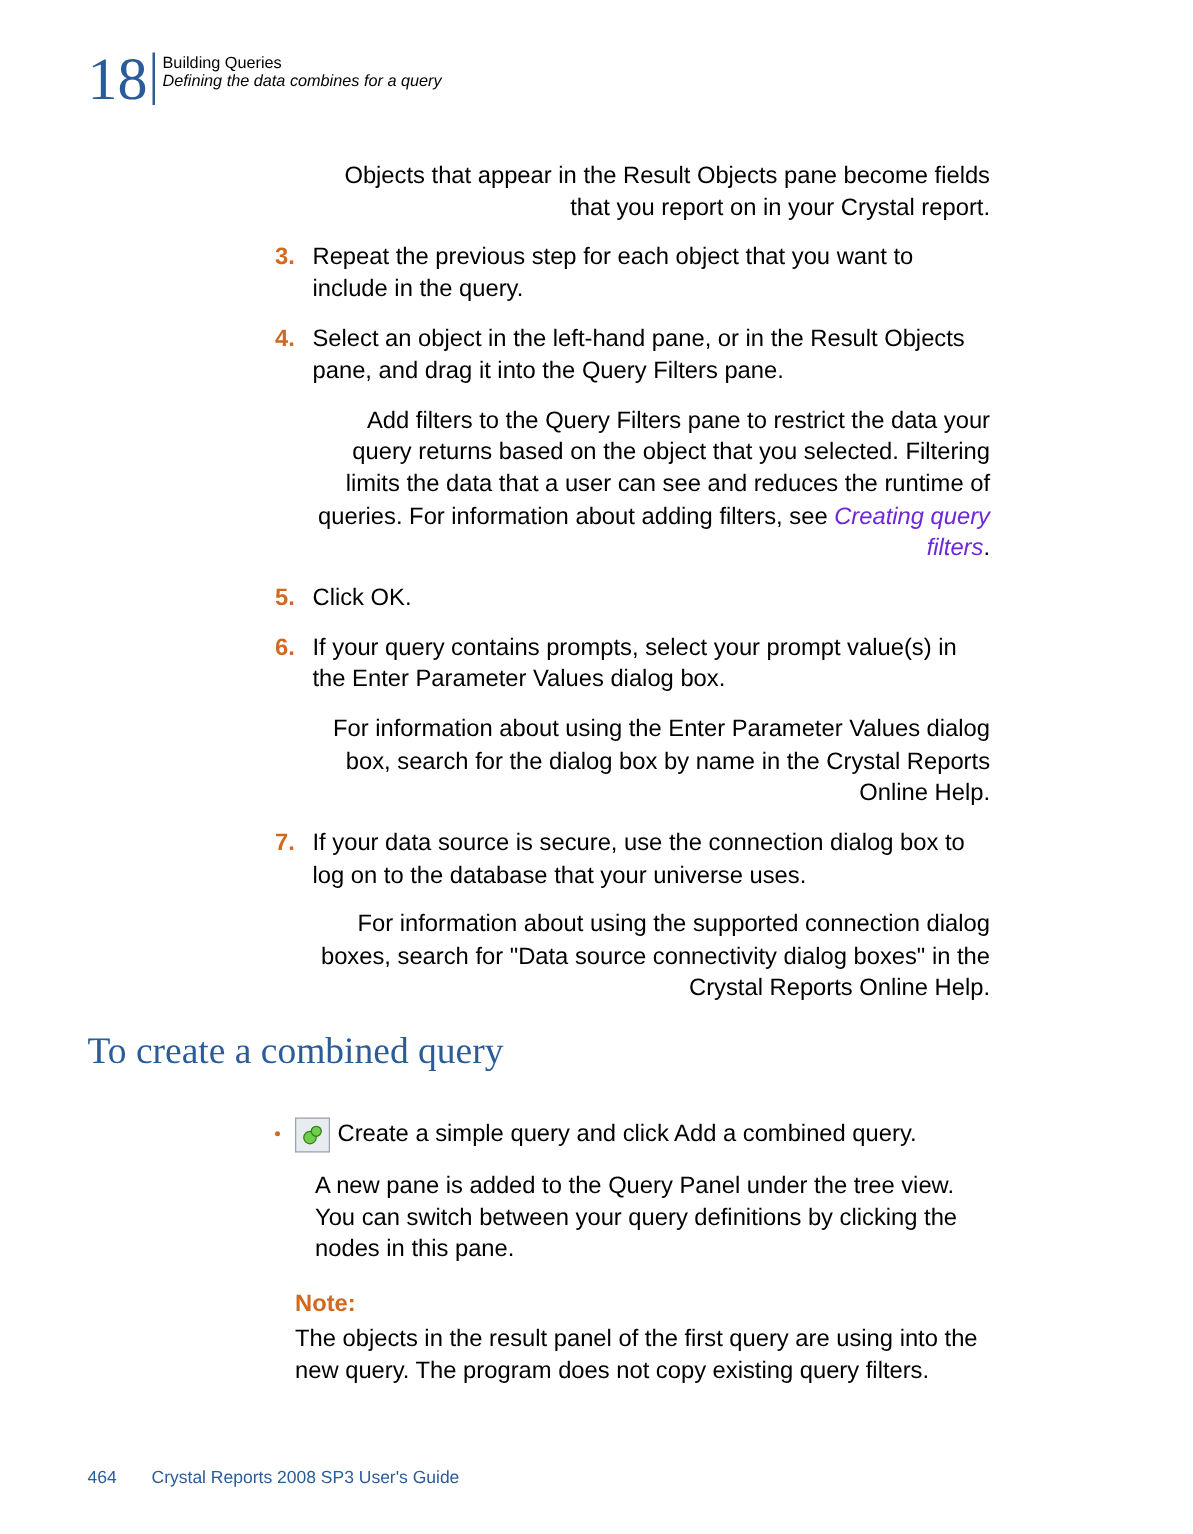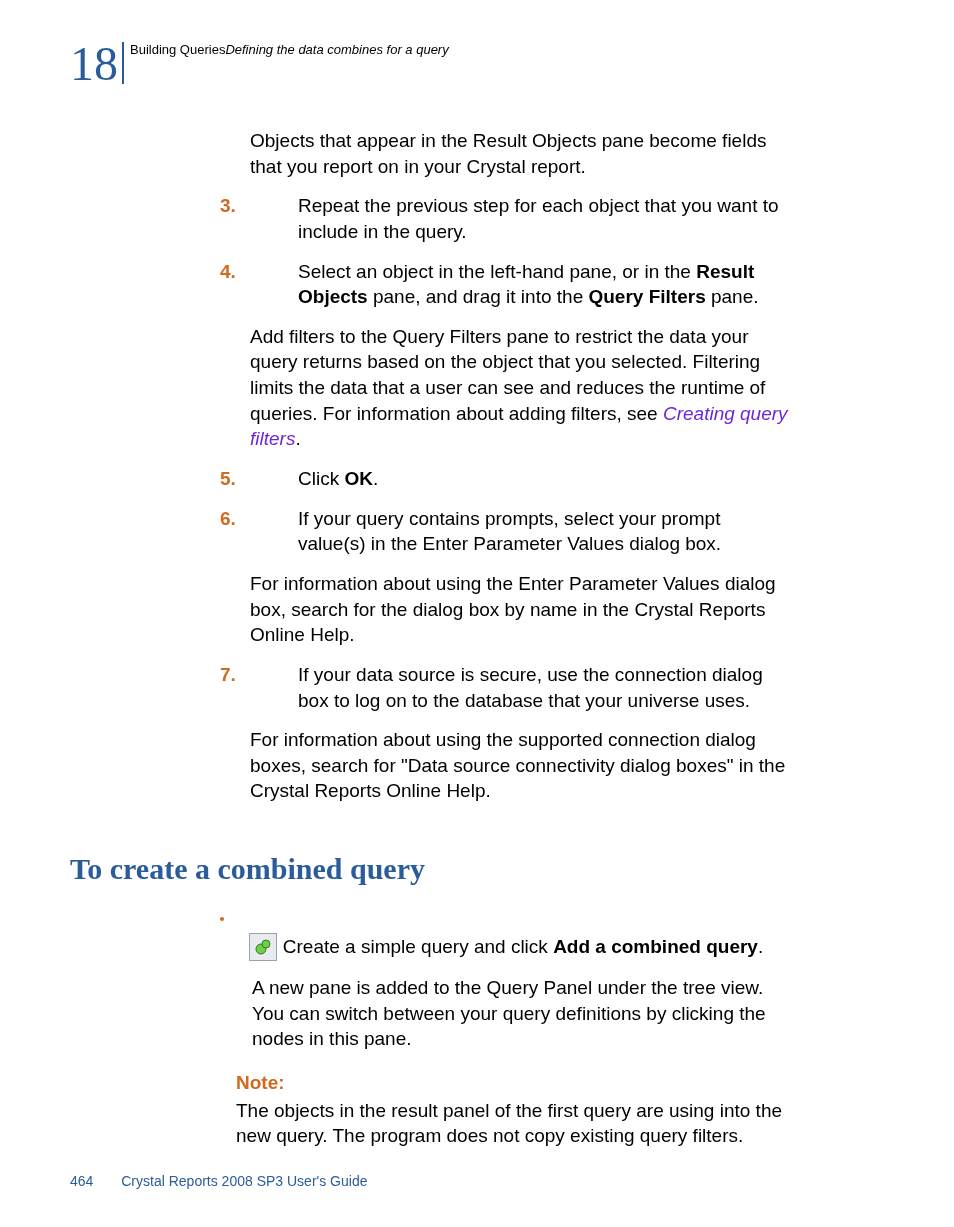--- a/index.html
+++ b/index.html
@@ -31,21 +31,21 @@
     font-weight: normal;
   }
   .divider {
     width: 2px;
     background: #2a5c9a;
     height: 42px;
     margin: 2px 4px 0 2px;
   }
   .header-text {
     display: flex;
-    flex-direction: row;
+    flex-direction: column;
     padding-top: 2px;
   }
   .header-title {
     font-size: 13px;
     color: #000;
   }
   .header-subtitle {
     font-size: 13px;
     font-style: italic;
     color: #000;
@@ -64,44 +64,43 @@
     gap: 10px;
     margin: 14px 0 6px 0;
   }
   .ol-num {
     color: #d2691e;
     font-weight: bold;
     min-width: 20px;
   }
   .ol-body {
     flex: 1;
-    margin-left: 48px;
   }
   .ol-indent {
     margin-left: 30px;
     margin-bottom: 10px;
+    text-align: right;
   }
   .link {
     color: #6d28d9;
     font-style: italic;
   }
   .section-heading {
     font-family: 'Palatino Linotype', Palatino, Georgia, serif;
     font-size: 30px;
     color: #2a5c9a;
-    font-weight: 700;
-    margin: 48px 0 20px 0;
+    font-weight: 400;
+    margin: 20px 0 20px 0;
   }
   .bullet-row {
     display: flex;
     align-items: center;
     gap: 12px;
-    margin-top: 20px;
+    margin-top: 36px;
     margin-bottom: 8px;
-    flex-direction: column;
   }
   .bullet-dot {
     width: 4px;
     height: 4px;
     background: #d2691e;
     border-radius: 50%;
     align-self: flex-start;
     margin-top: 11px;
     flex-shrink: 0;
   }
@@ -134,21 +133,21 @@
   .footer {
     position: absolute;
     bottom: 38px;
     left: 70px;
     font-size: 14px;
     color: #2a5c9a;
   }
   .footer .pagenum {
     margin-right: 24px;
   }
-  b { font-weight: bold; }
+  b { font-weight: normal; }
 </style>
 </head>
 <body>
 
 <div class="page">
 
   <div class="header">
     <span class="chapter-num">18</span>
     <span class="divider"></span>
     <div class="header-text">

